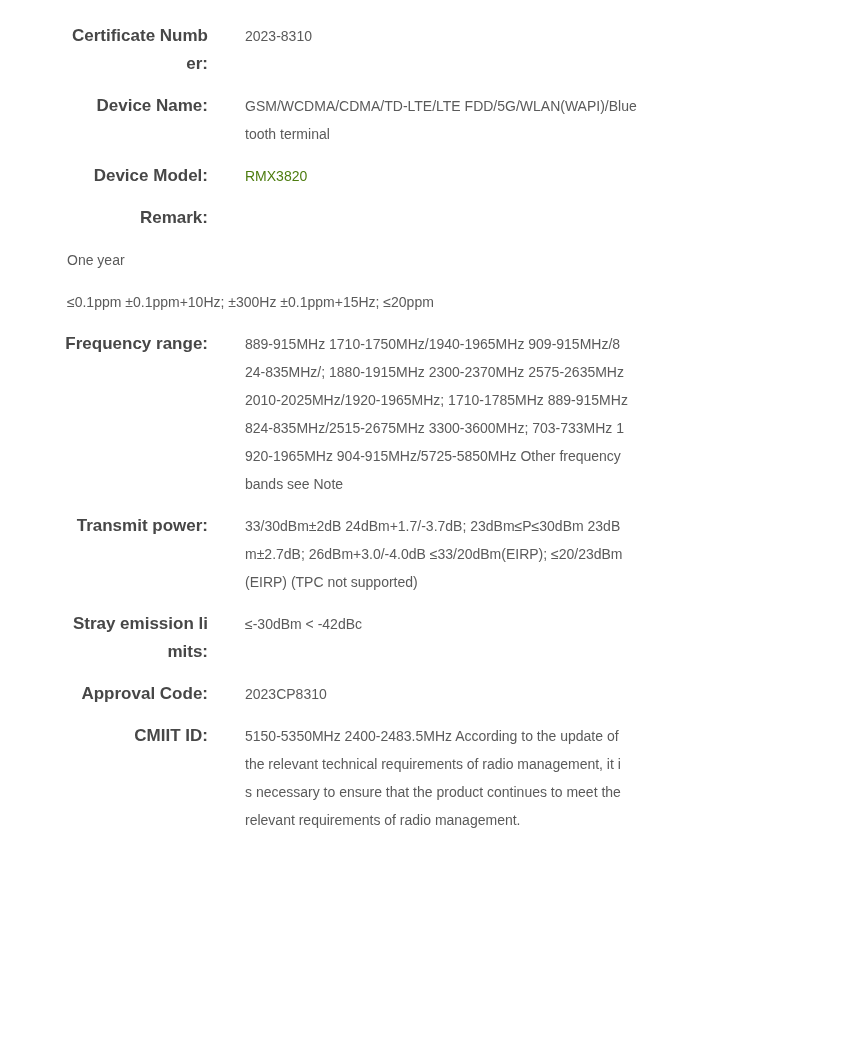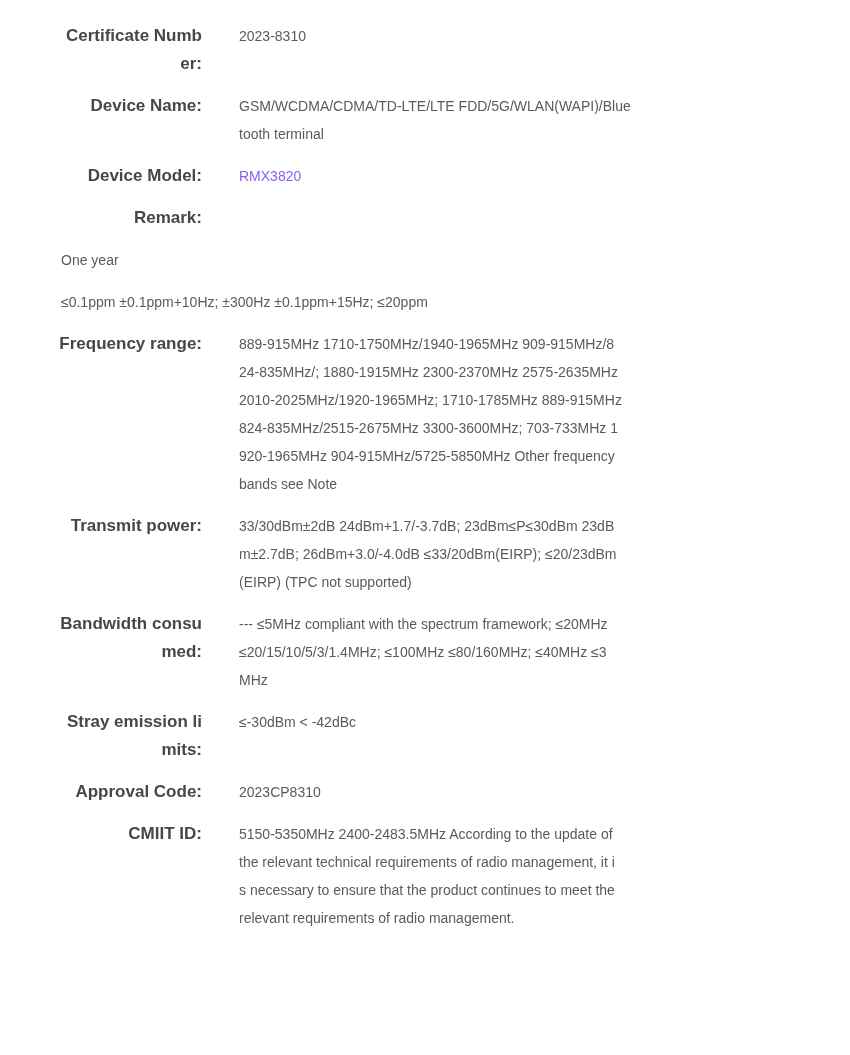--- a/index.html
+++ b/index.html
@@ -7,21 +7,21 @@
     padding: 0;
     background: #ffffff;
     width: 850px;
     height: 1055px;
     overflow: hidden;
     font-family: "Liberation Sans", sans-serif;
   }
   .cert {
     box-sizing: border-box;
     width: 698px;
-    padding: 22px 30px 0 24px;
+    padding: 22px 30px 0 30px;
   }
   .row {
     display: flex;
     align-items: flex-start;
     margin-bottom: 14px;
   }
   .label {
     flex: 0 0 178px;
     text-align: right;
     font-weight: 700;
@@ -55,21 +55,21 @@
   </div>
 
   <div class="row">
     <div class="label">Device Name:</div>
     <div class="value">GSM/WCDMA/CDMA/TD-LTE/LTE FDD/5G/WLAN(WAPI)/Blue
 tooth terminal</div>
   </div>
 
   <div class="row">
     <div class="label">Device Model:</div>
-    <div class="value" style="color:#8b5cf6">RMX3820</div>
+    <div class="value" style="color:#4d7c0f">RMX3820</div>
   </div>
 
 
   <div class="row">
     <div class="label">Remark:</div>
     <div class="value"></div>
   </div>
 
   <div class="row">
     <div class="value">One year</div>
@@ -89,27 +89,20 @@
 bands see Note</div>
   </div>
 
   <div class="row">
     <div class="label">Transmit power:</div>
     <div class="value">33/30dBm±2dB 24dBm+1.7/-3.7dB; 23dBm≤P≤30dBm 23dB
 m±2.7dB; 26dBm+3.0/-4.0dB ≤33/20dBm(EIRP); ≤20/23dBm
 (EIRP) (TPC not supported)</div>
   </div>
 
-  <div class="row">
-    <div class="label">Bandwidth consu
-med:</div>
-    <div class="value">--- ≤5MHz compliant with the spectrum framework; ≤20MHz
-≤20/15/10/5/3/1.4MHz; ≤100MHz ≤80/160MHz; ≤40MHz ≤3
-MHz</div>
-  </div>
 
   <div class="row">
     <div class="label">Stray emission li
 mits:</div>
     <div class="value">≤-30dBm &lt; -42dBc</div>
   </div>
 
 
   <div class="row">
     <div class="label">Approval Code:</div>

